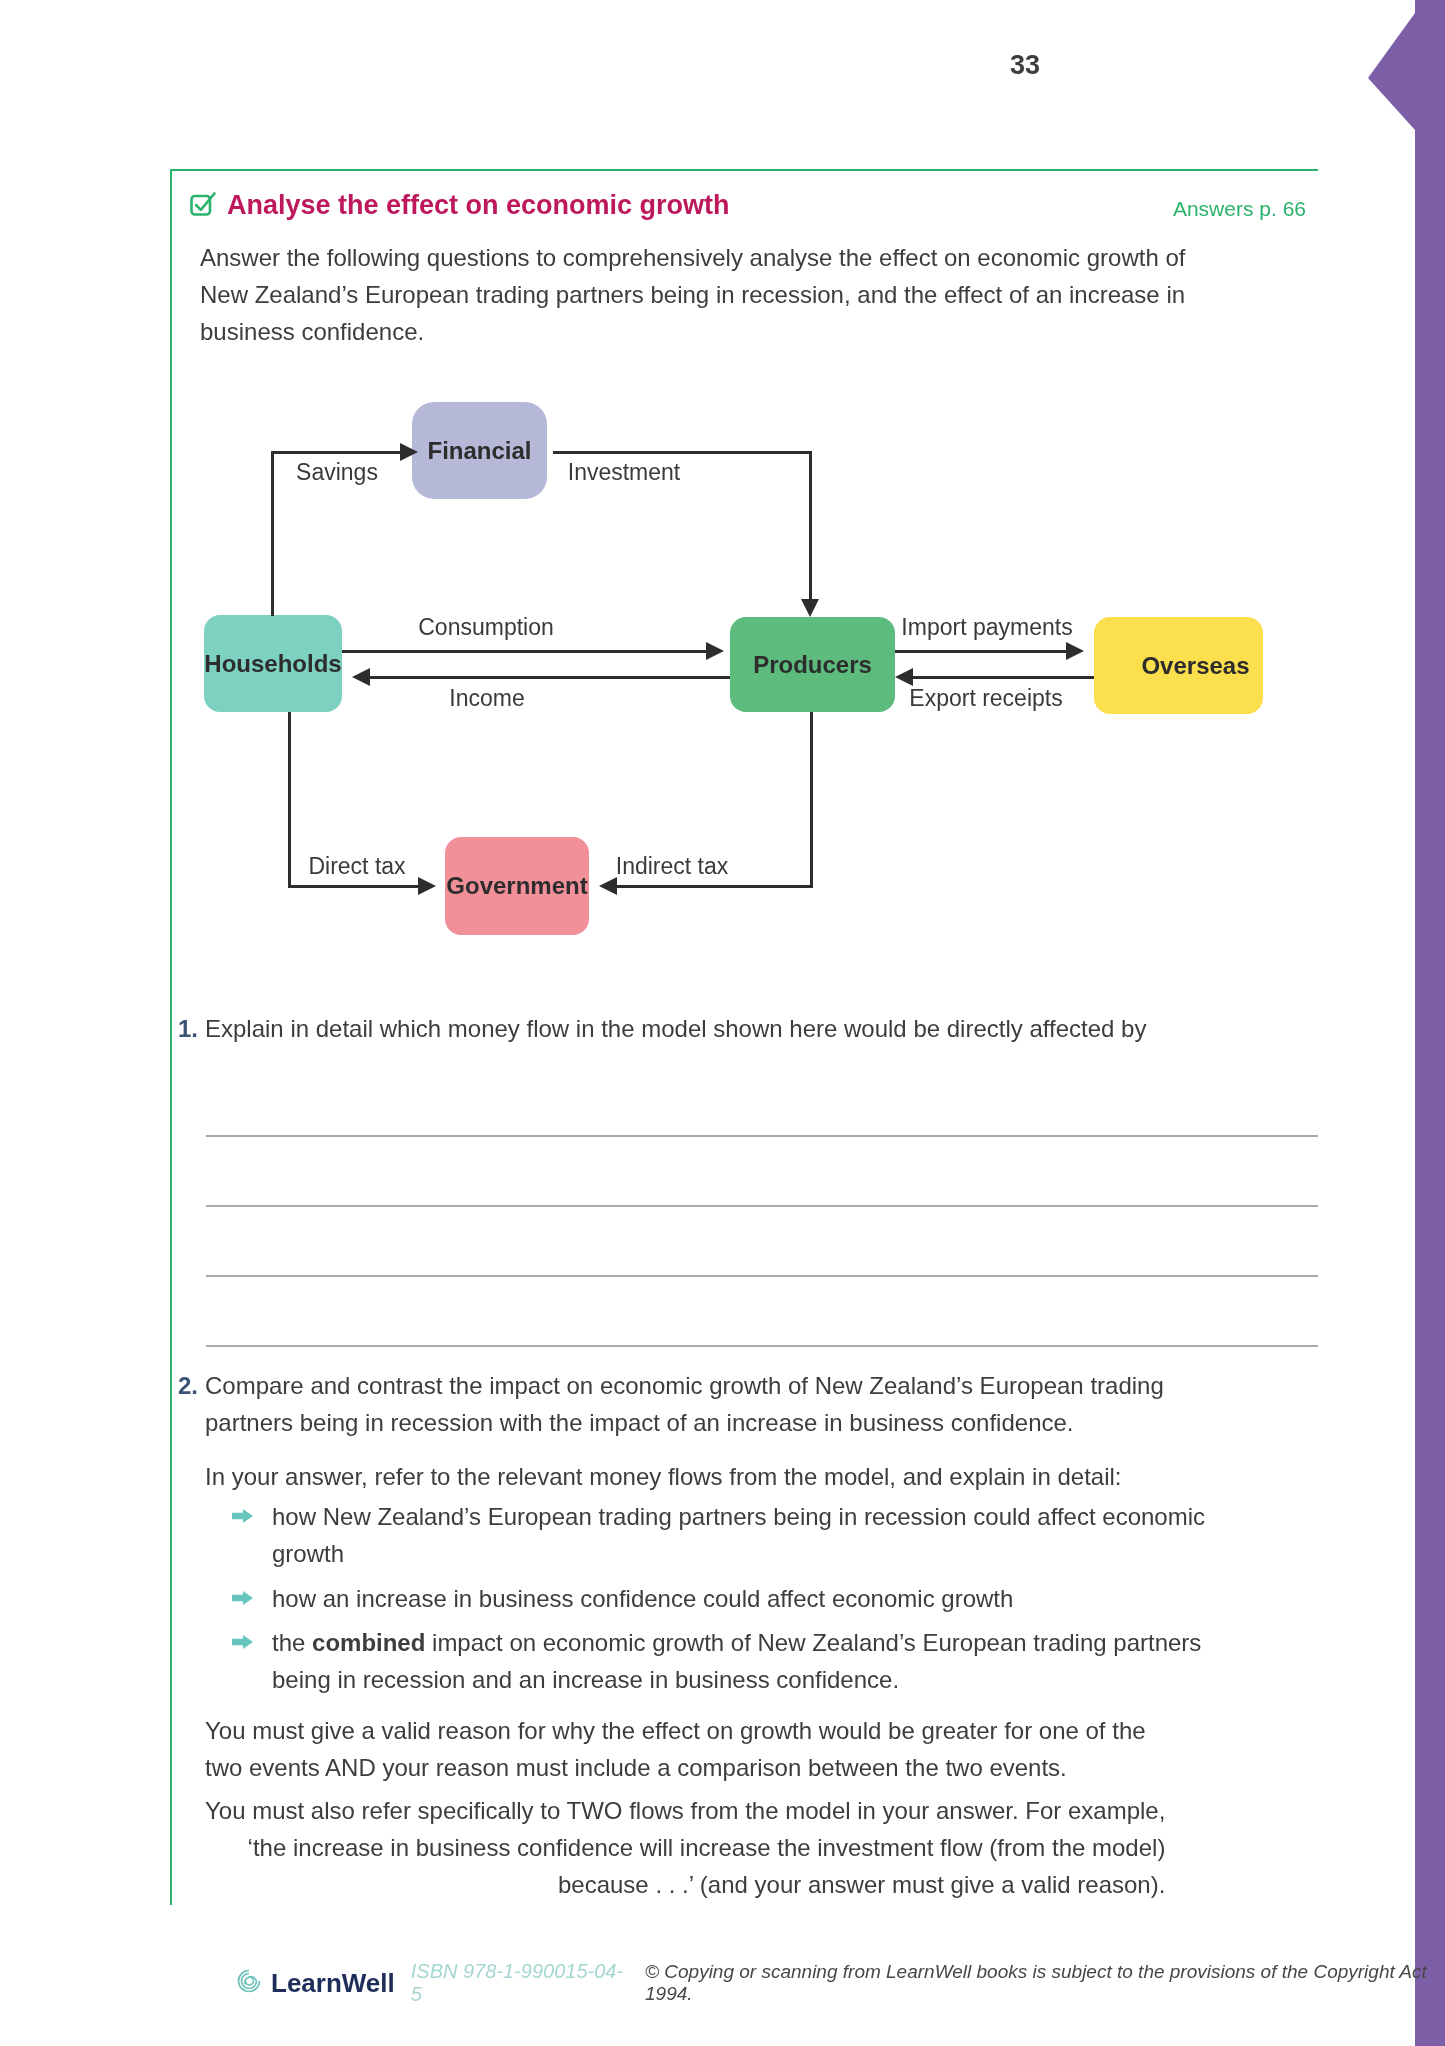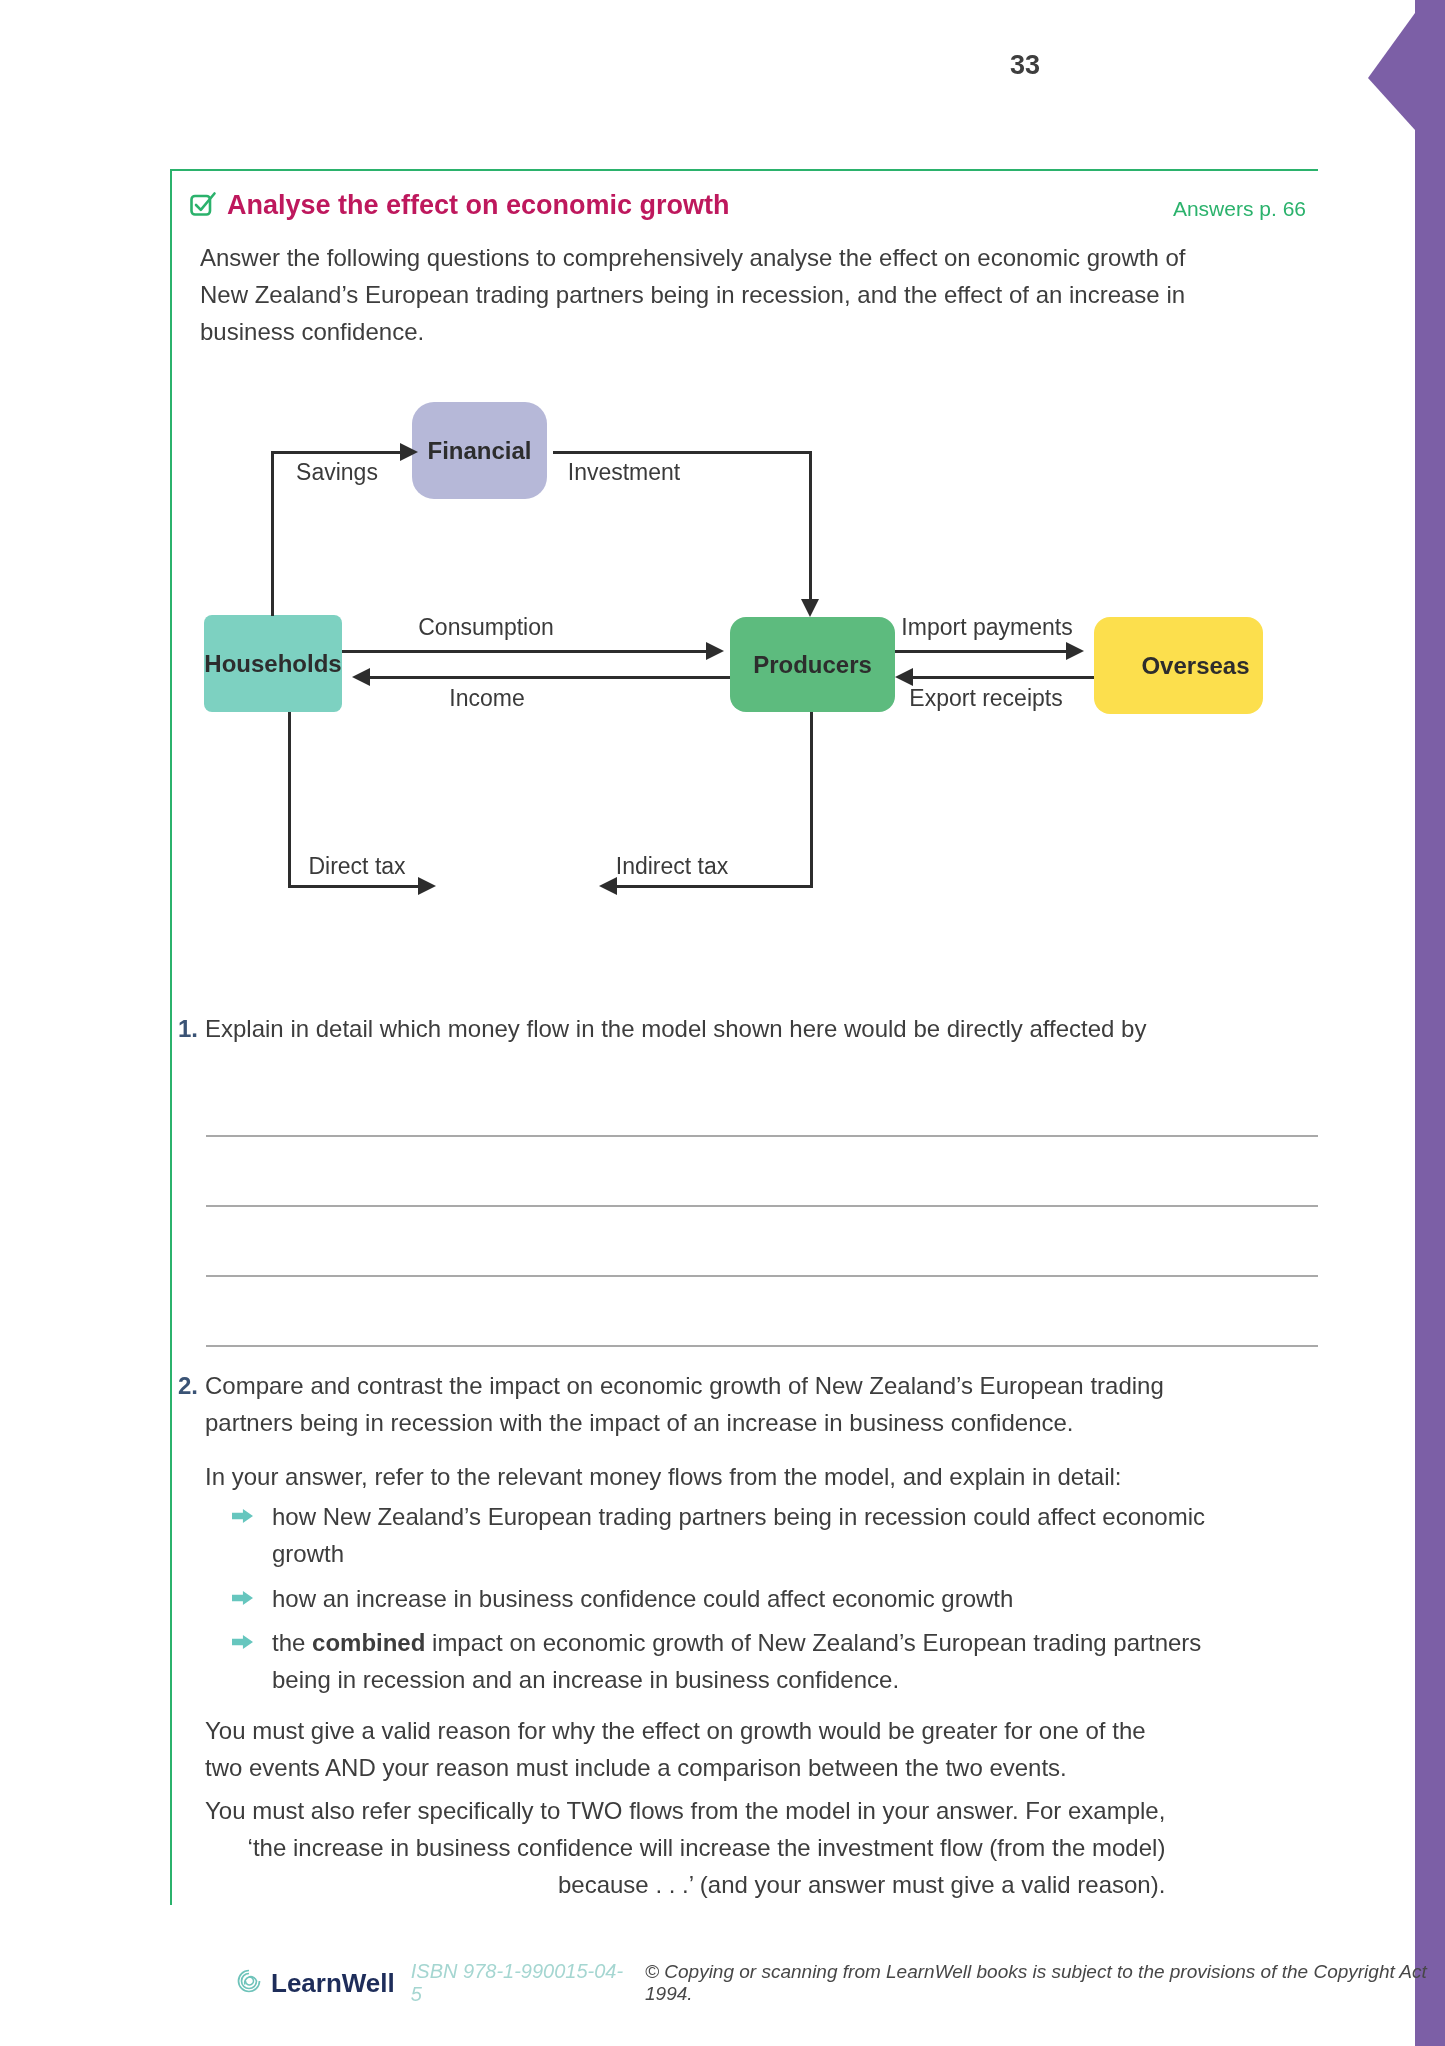--- a/index.html
+++ b/index.html
@@ -91,28 +91,31 @@
       <div class="nowrap">Answer the following questions to comprehensively analyse the effect on economic growth of</div>
       <div class="nowrap">New Zealand’s European trading partners being in recession, and the effect of an increase in</div>
       <div class="nowrap">business confidence.</div>
     </div>
 
     <div class="diagram">
 
       <div class="node n-financial" style="background: rgb(182, 184, 216);">
         <span>Financial</span>
       </div>
-      <div class="node n-households" style="background: rgb(125, 209, 193); border-radius: 8px;">
+      <div class="node n-households" style="background: rgb(125, 209, 193);">
         <span>Households</span>
       </div>
       <div class="node n-producers" style="background: rgb(93, 187, 126);">
         <span>Producers</span>
       </div>
       <div class="node n-overseas" style="background: rgb(252, 223, 77);">
         <span>Overseas</span>
+      </div>
+      <div class="node n-government" style="background: rgb(242, 144, 154);">
+        <span>Government</span>
       </div>
 
       <div class="dline" style="left:99px;top:49px;width:3px;height:165px;"></div>
       <div class="dline" style="left:99px;top:49px;width:129px;height:3px;"></div>
       <div class="ah ah-right" style="left:228px;top:41px;"></div>
       <div class="dlabel" style="left:165px;top:57px;">Savings</div>
 
       <div class="dline" style="left:381px;top:49px;width:258px;height:3px;"></div>
       <div class="dline" style="left:637px;top:49px;width:3px;height:148px;"></div>
       <div class="ah ah-down" style="left:629px;top:197px;"></div>

